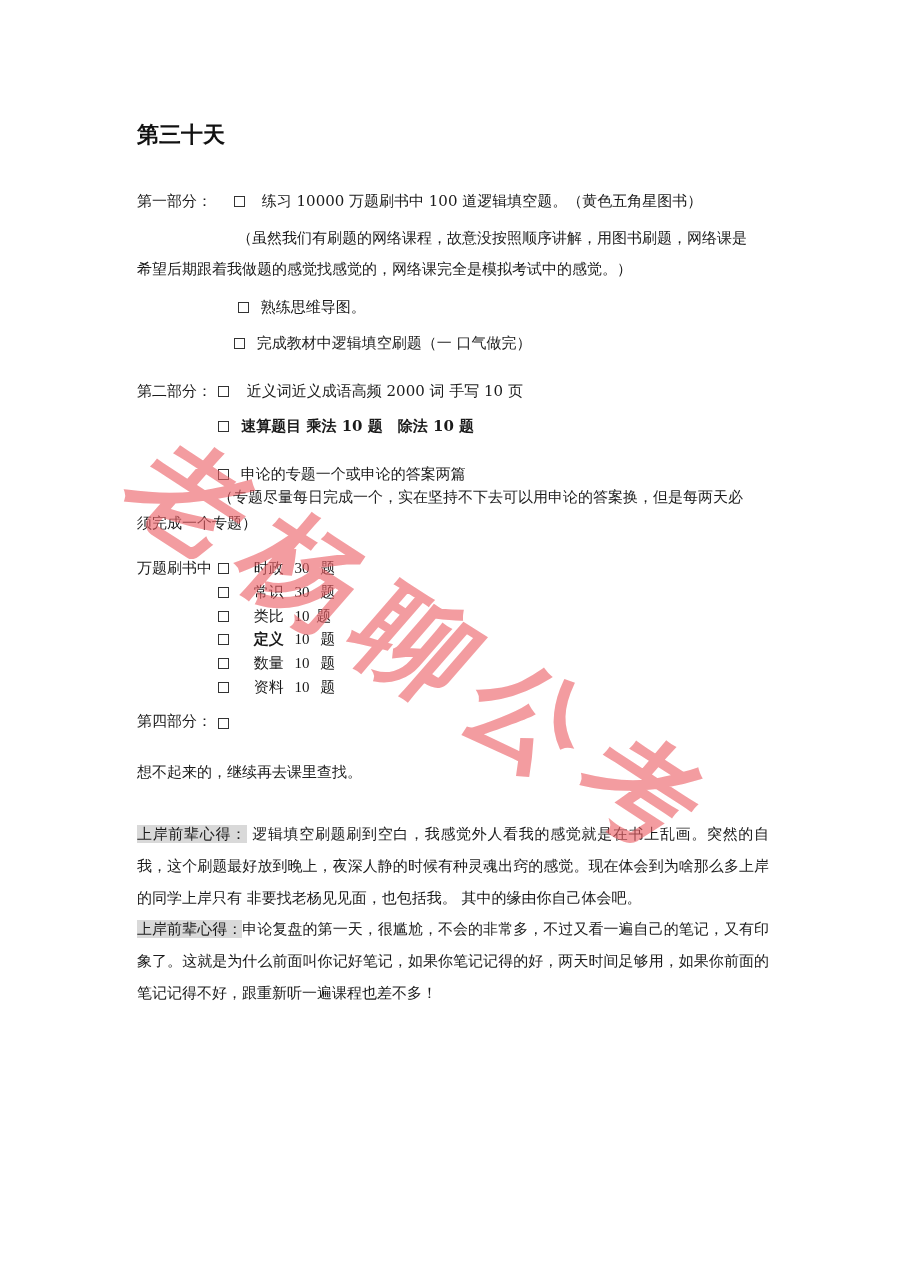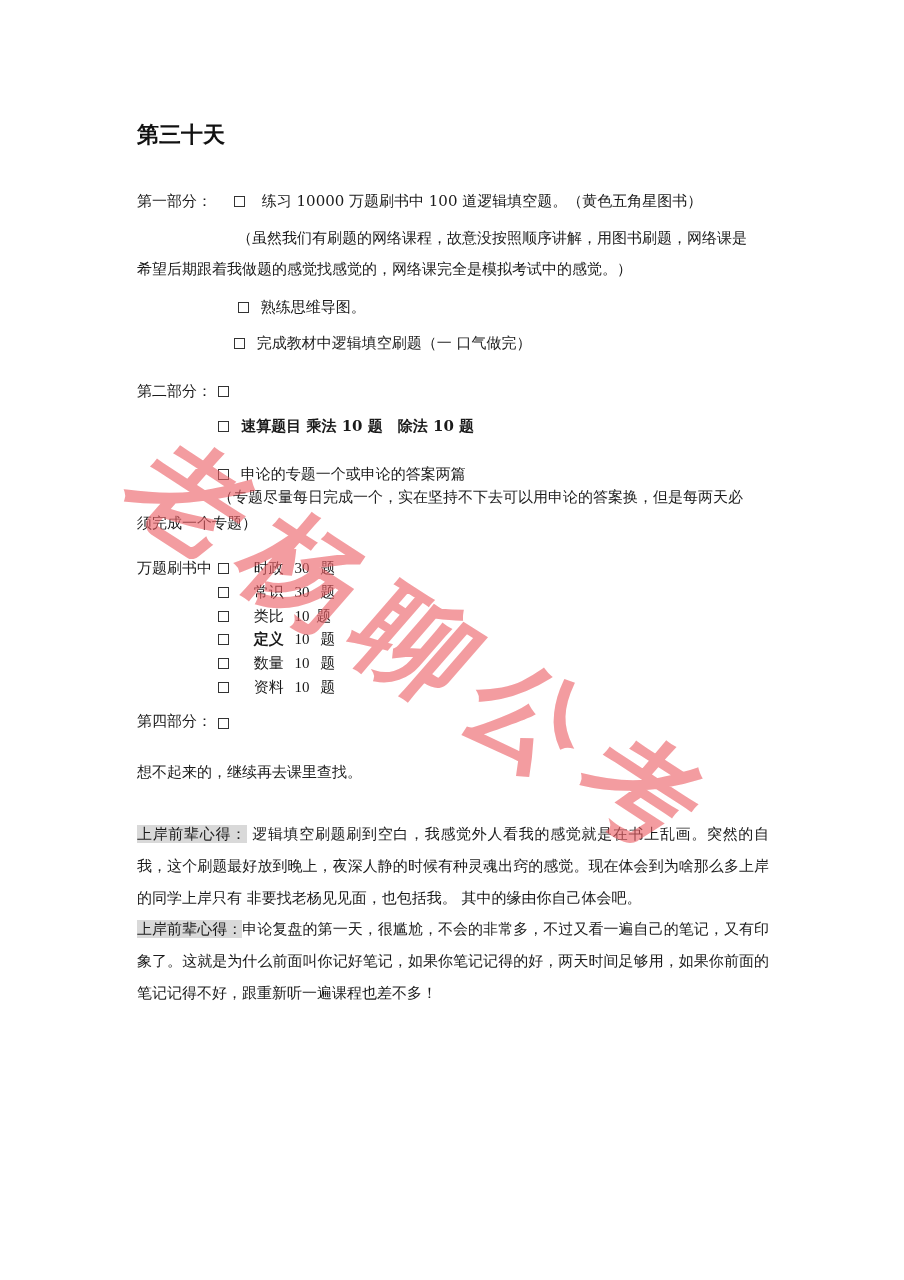--- a/index.html
+++ b/index.html
@@ -57,20 +57,21 @@
       <span style="margin-left:7px;">熟练思维导图。</span>
     </div>
     <div class="abs" style="left:234px; top:333px;">
       <span class="cb"></span>
       <span style="margin-left:7px;margin-top:28px;">完成教材中逻辑填空刷题（一 口气做完）</span>
     </div>
 
     <div class="abs" style="left:137px; top:381px;">第二部分：</div>
     <div class="abs" style="left:218px; top:381px;">
       <span class="cb"></span>
+      <span style="margin-left:13px;">近义词近义成语高频 2000 词 手写 10 页</span>
     </div>
     <div class="abs" style="left:218px; top:416px;font-weight:bold;">
       <span class="cb"></span>
       <span style="margin-left:7px;">速算题目 乘法 10 题　除法 10 题</span>
     </div>
     <div class="abs" style="left:218px; top:464px;">
       <span class="cb"></span>
       <span style="margin-left:7px;">申论的专题一个或申论的答案两篇</span>
     </div>
     <div class="abs" style="left:218px; top:487px;">（专题尽量每日完成一个，实在坚持不下去可以用申论的答案换，但是每两天必</div>

